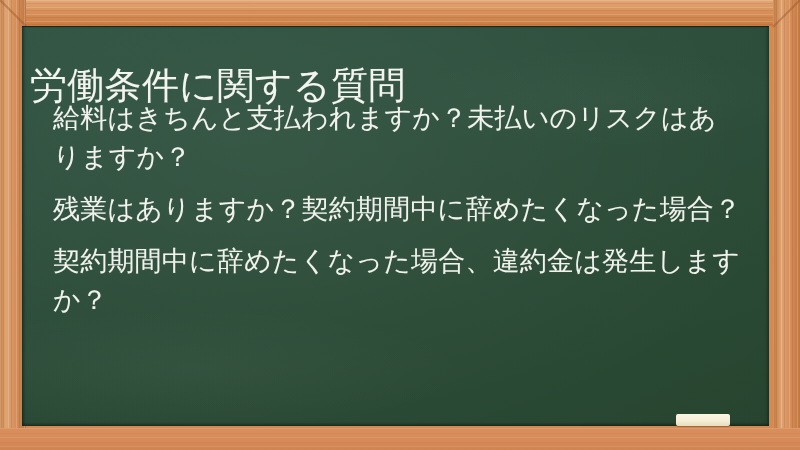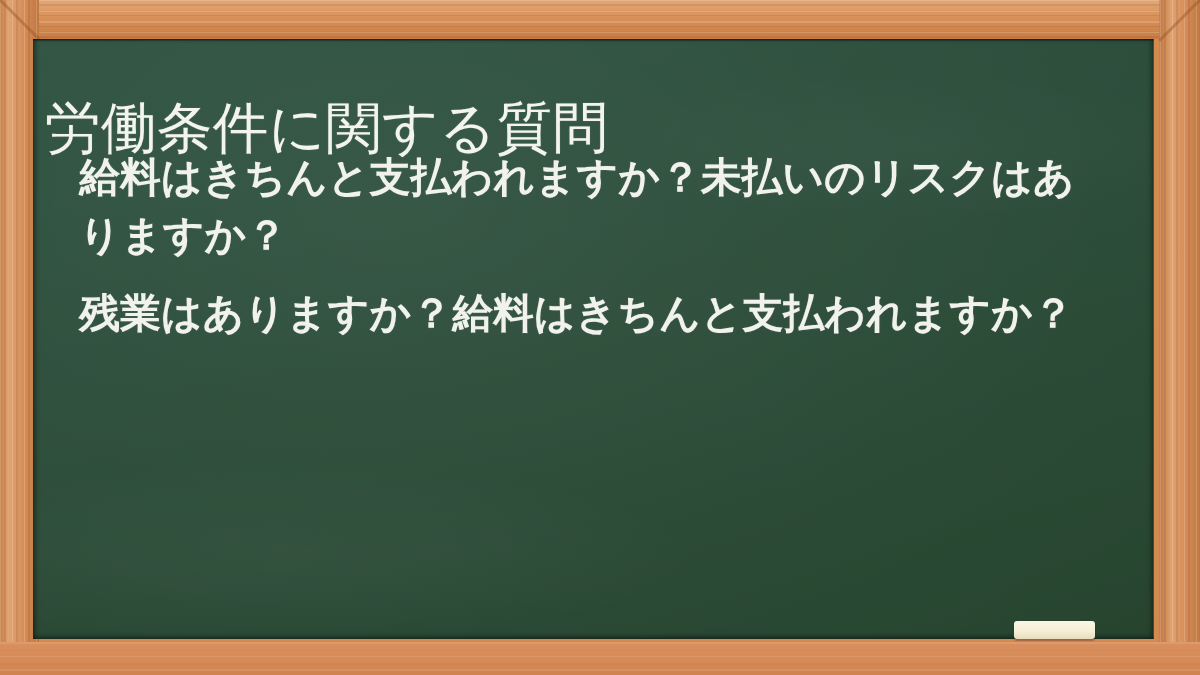--- a/index.html
+++ b/index.html
@@ -140,21 +140,21 @@
     width: 690px;
     list-style: none;
     margin: 0;
     padding: 0;
   }
 
   .body-item {
     color: #f1f2ec;
     font-size: 27px;
     line-height: 39px;
-    font-weight: 700;
+    font-weight: 400;
     letter-spacing: 0.2px;
     margin: 0 0 13px 0;
     text-shadow: 0 0 1px rgba(255,255,255,0.18);
   }
   .body-item:last-child { margin-bottom: 0; }
 
   
   .chalk {
     position: absolute;
     left: 676px;
@@ -180,21 +180,22 @@
     <div class="mitre tr"></div>
   </div>
 
   <div class="board">
     <div class="board-inner">
 
       <h1 class="title">労働条件に関する質問</h1>
 
       <ul class="body-list">
         <li class="body-item">給料はきちんと支払われますか？未払いのリスクはありますか？</li>
-        <li class="body-item">残業はありますか？給料はきちんと支払われますか？</li>
+        <li class="body-item">残業はありますか？契約期間中に辞めたくなった場合？</li>
+        <li class="body-item">契約期間中に辞めたくなった場合、違約金は発生しますか？</li>
       </ul>
 
     </div>
   </div>
 
   <div class="chalk"></div>
 
 </div>
 
 </body></html>

